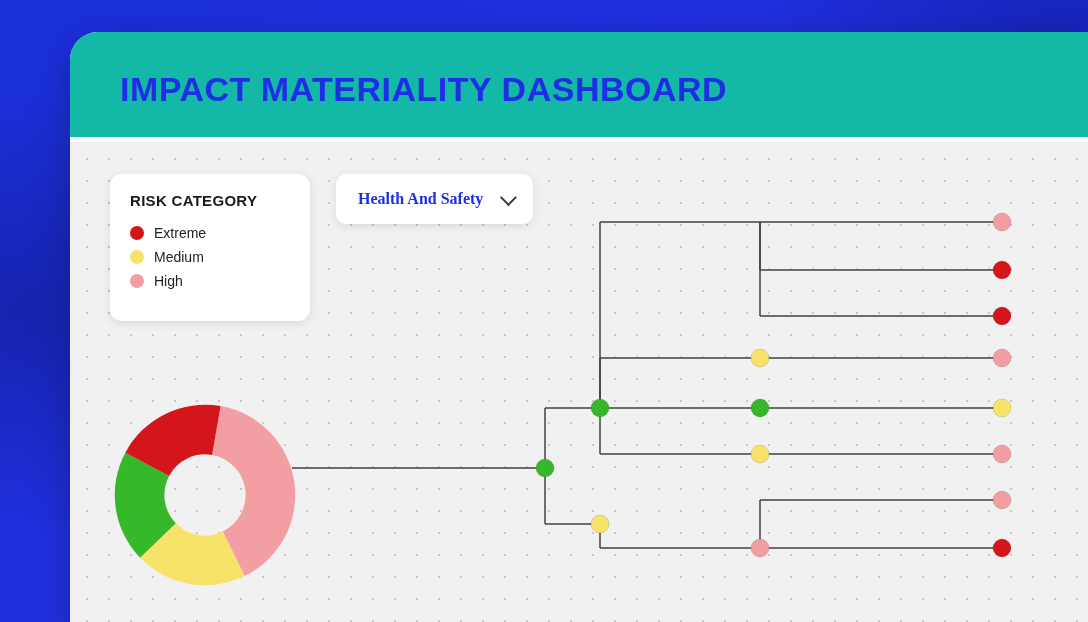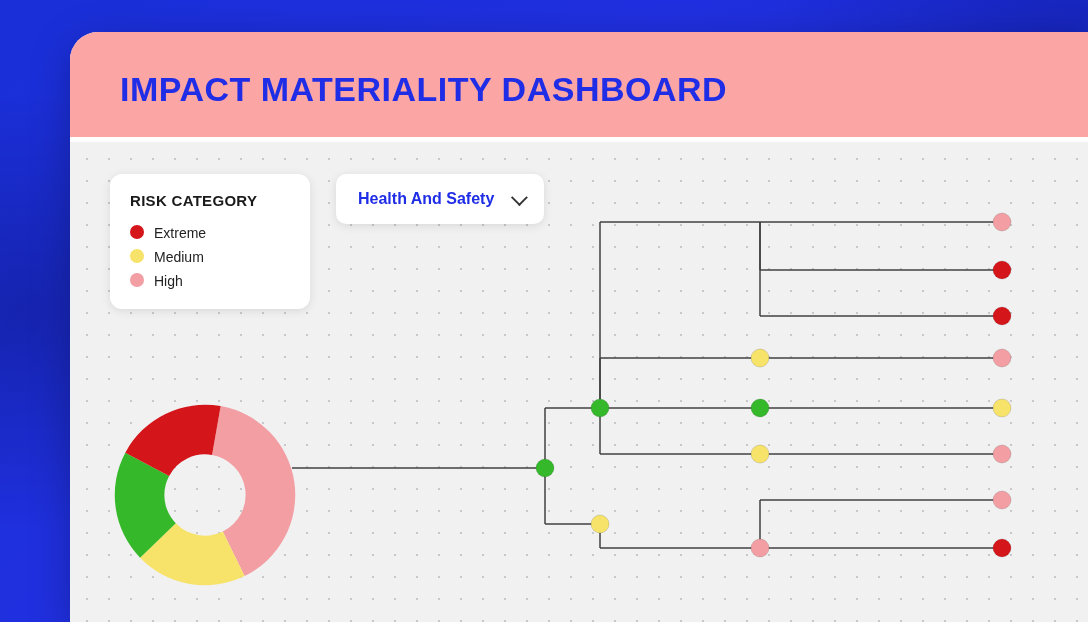--- a/index.html
+++ b/index.html
@@ -24,21 +24,21 @@
     left: 70px;
     right: 0;
     bottom: 0;
     background: #ffffff;
     border-radius: 28px 0 0 0;
     box-shadow: 0 10px 40px rgba(0,0,0,.25);
     overflow: hidden;
   }
   .header {
     padding: 38px 50px 28px 50px;
-    background: #fca5a5;
+    background: #14b8a6;
   }
   .header h1 {
     font-size: 34px;
     font-weight: 800;
     letter-spacing: .5px;
     color: #1f2de6;
   }
   .body {
     position: absolute;
     top: 110px; left: 0; right: 0; bottom: 0;
@@ -48,31 +48,32 @@
     background-position: 6px 6px;
   }
   .legend-card {
     position: absolute;
     top: 32px;
     left: 40px;
     width: 200px;
     background: #ffffff;
     border-radius: 12px;
     box-shadow: 0 2px 10px rgba(0,0,0,.10);
-    padding: 18px 20px 16px 20px;
+    padding: 18px 20px 28px 20px;
   }
   .legend-title {
     font-size: 15px;
     font-weight: 800;
     letter-spacing: .3px;
     color: #1a1a1a;
     margin-bottom: 12px;
   }
   .legend-item {
     display: flex;
+    align-items: center;
     gap: 10px;
     font-size: 14px;
     color: #222;
     padding: 4px 0;
   }
   .dot {
     width: 14px; height: 14px; border-radius: 50%;
     flex: 0 0 14px;
   }
   .dropdown {
@@ -81,20 +82,21 @@
     left: 266px;
     height: 50px;
     background: #ffffff;
     border-radius: 10px;
     box-shadow: 0 2px 10px rgba(0,0,0,.10);
     display: flex;
     align-items: center;
     gap: 18px;
     padding: 0 20px 0 22px;
     cursor: pointer;
+    font-family: Liberation Serif, serif;
   }
   .dropdown-label {
     color: #1f2de6;
     font-weight: 700;
     font-size: 16px;
   }
   .chev {
     width: 12px; height: 12px;
     border-right: 2px solid #333;
     border-bottom: 2px solid #333;

